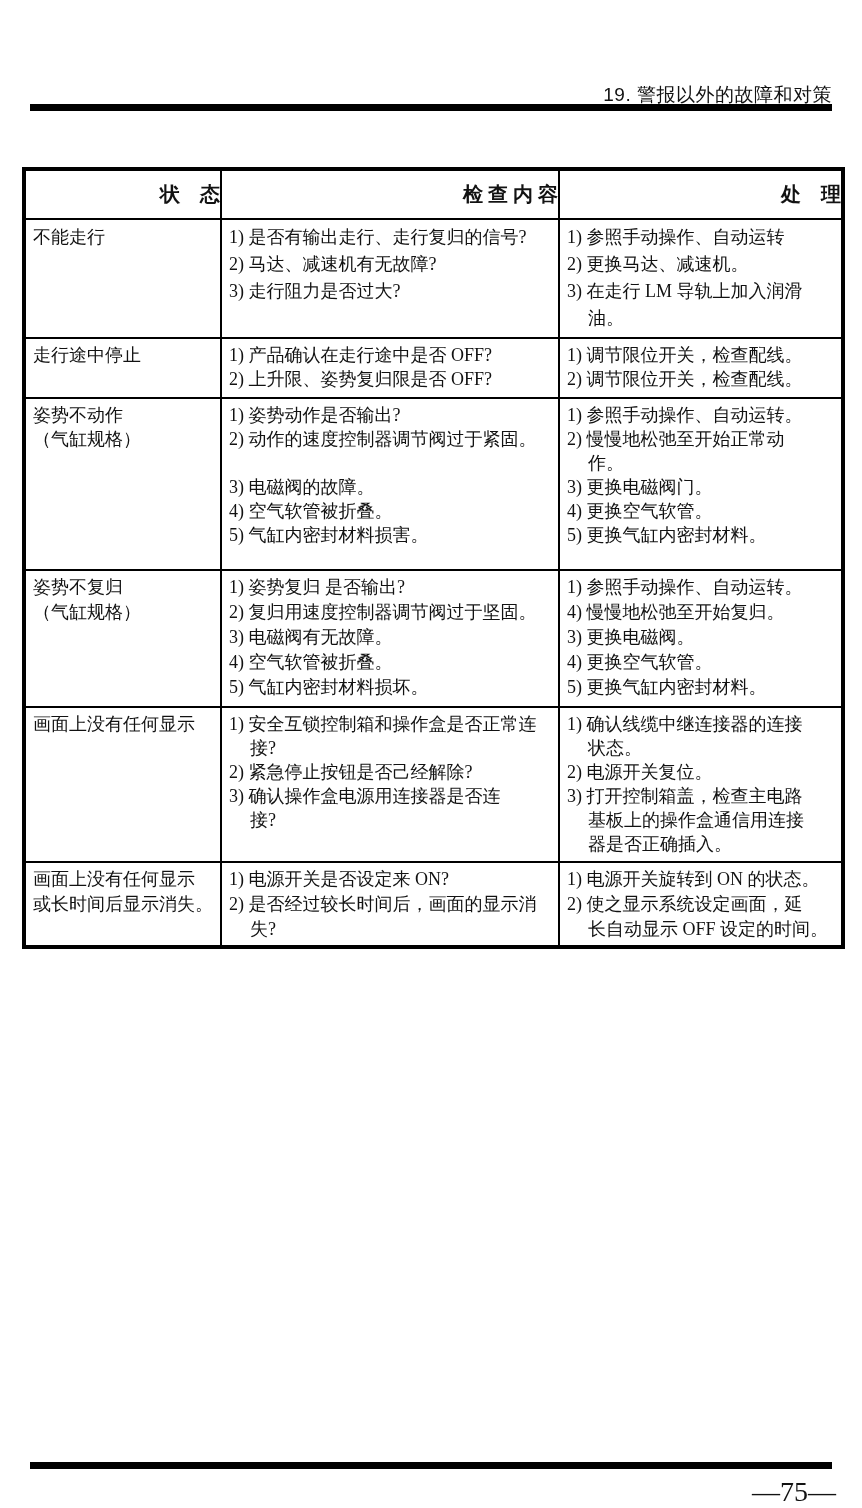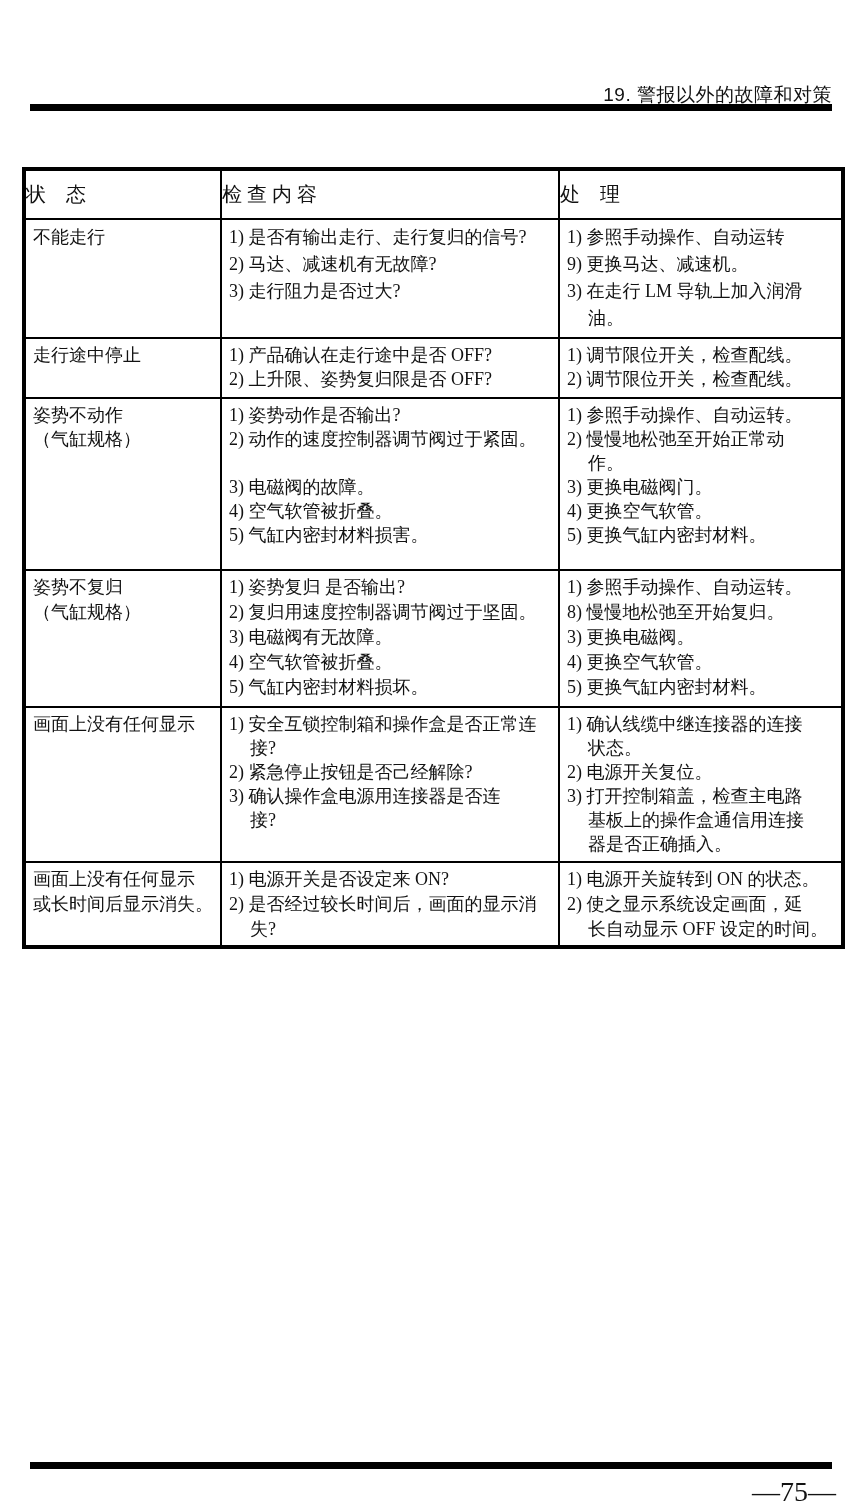--- a/index.html
+++ b/index.html
@@ -41,23 +41,23 @@
     border-collapse: collapse;
     table-layout: fixed;
     border: 4px solid #000;
   }
   col.c1 { width: 197px; }
   col.c2 { width: 338px; }
   col.c3 { width: 284px; }
   th {
     border: 2px solid #000;
     height: 47px;
-    text-align: left;
+    text-align: right;
     vertical-align: middle;
-    font-weight: normal;
+    font-weight: bold;
     font-size: 20px;
     padding: 0;
     white-space: nowrap;
   }
   td {
     border: 2px solid #000;
     vertical-align: top;
     padding: 4px 8px 0 7px;
     font-size: 18px;
   }
@@ -110,21 +110,21 @@
         <td>
           <div class="line">不能走行</div>
         </td>
         <td>
           <div class="line">1) 是否有输出走行、走行复归的信号?</div>
           <div class="line">2) 马达、减速机有无故障?</div>
           <div class="line">3) 走行阻力是否过大?</div>
         </td>
         <td>
           <div class="line">1) 参照手动操作、自动运转</div>
-          <div class="line">9) 更换马达、减速机。</div>
+          <div class="line">2) 更换马达、减速机。</div>
           <div class="line">3) 在走行 LM 导轨上加入润滑</div>
           <div class="line cont">油。</div>
         </td>
       </tr>
       <tr class="r2">
         <td>
           <div class="line">走行途中停止</div>
         </td>
         <td>
           <div class="line">1) 产品确认在走行途中是否 OFF?</div>
@@ -164,21 +164,21 @@
         </td>
         <td>
           <div class="line">1) 姿势复归 是否输出?</div>
           <div class="line">2) 复归用速度控制器调节阀过于坚固。</div>
           <div class="line">3) 电磁阀有无故障。</div>
           <div class="line">4) 空气软管被折叠。</div>
           <div class="line">5) 气缸内密封材料损坏。</div>
         </td>
         <td>
           <div class="line">1) 参照手动操作、自动运转。</div>
-          <div class="line">8) 慢慢地松弛至开始复归。</div>
+          <div class="line">4) 慢慢地松弛至开始复归。</div>
           <div class="line">3) 更换电磁阀。</div>
           <div class="line">4) 更换空气软管。</div>
           <div class="line">5) 更换气缸内密封材料。</div>
         </td>
       </tr>
       <tr class="r5">
         <td>
           <div class="line">画面上没有任何显示</div>
         </td>
         <td>

